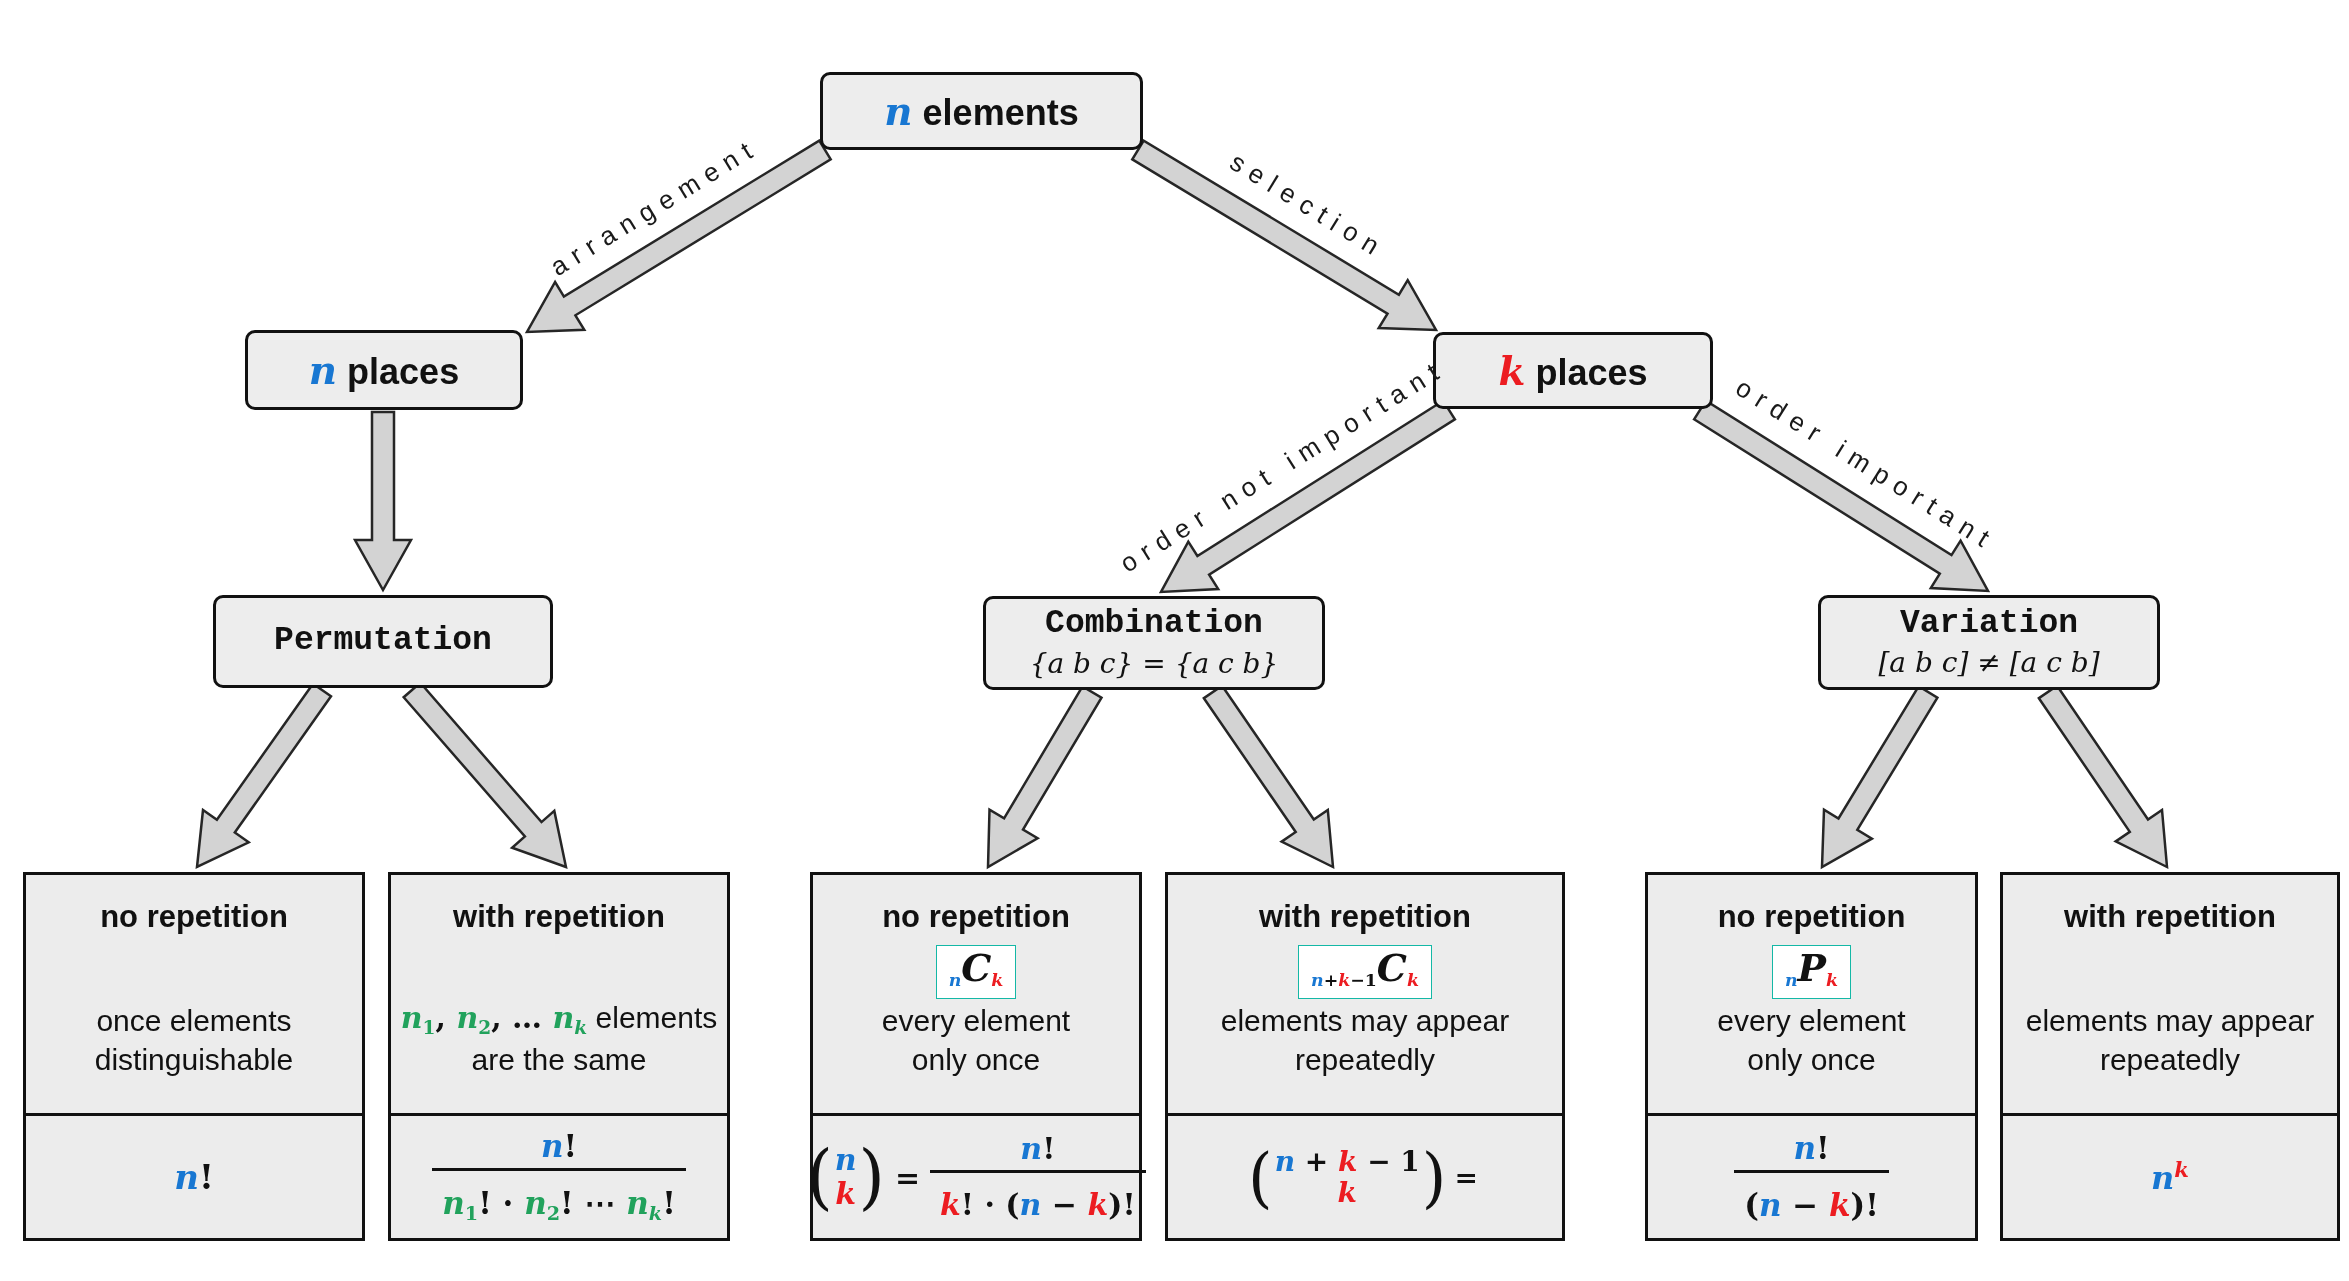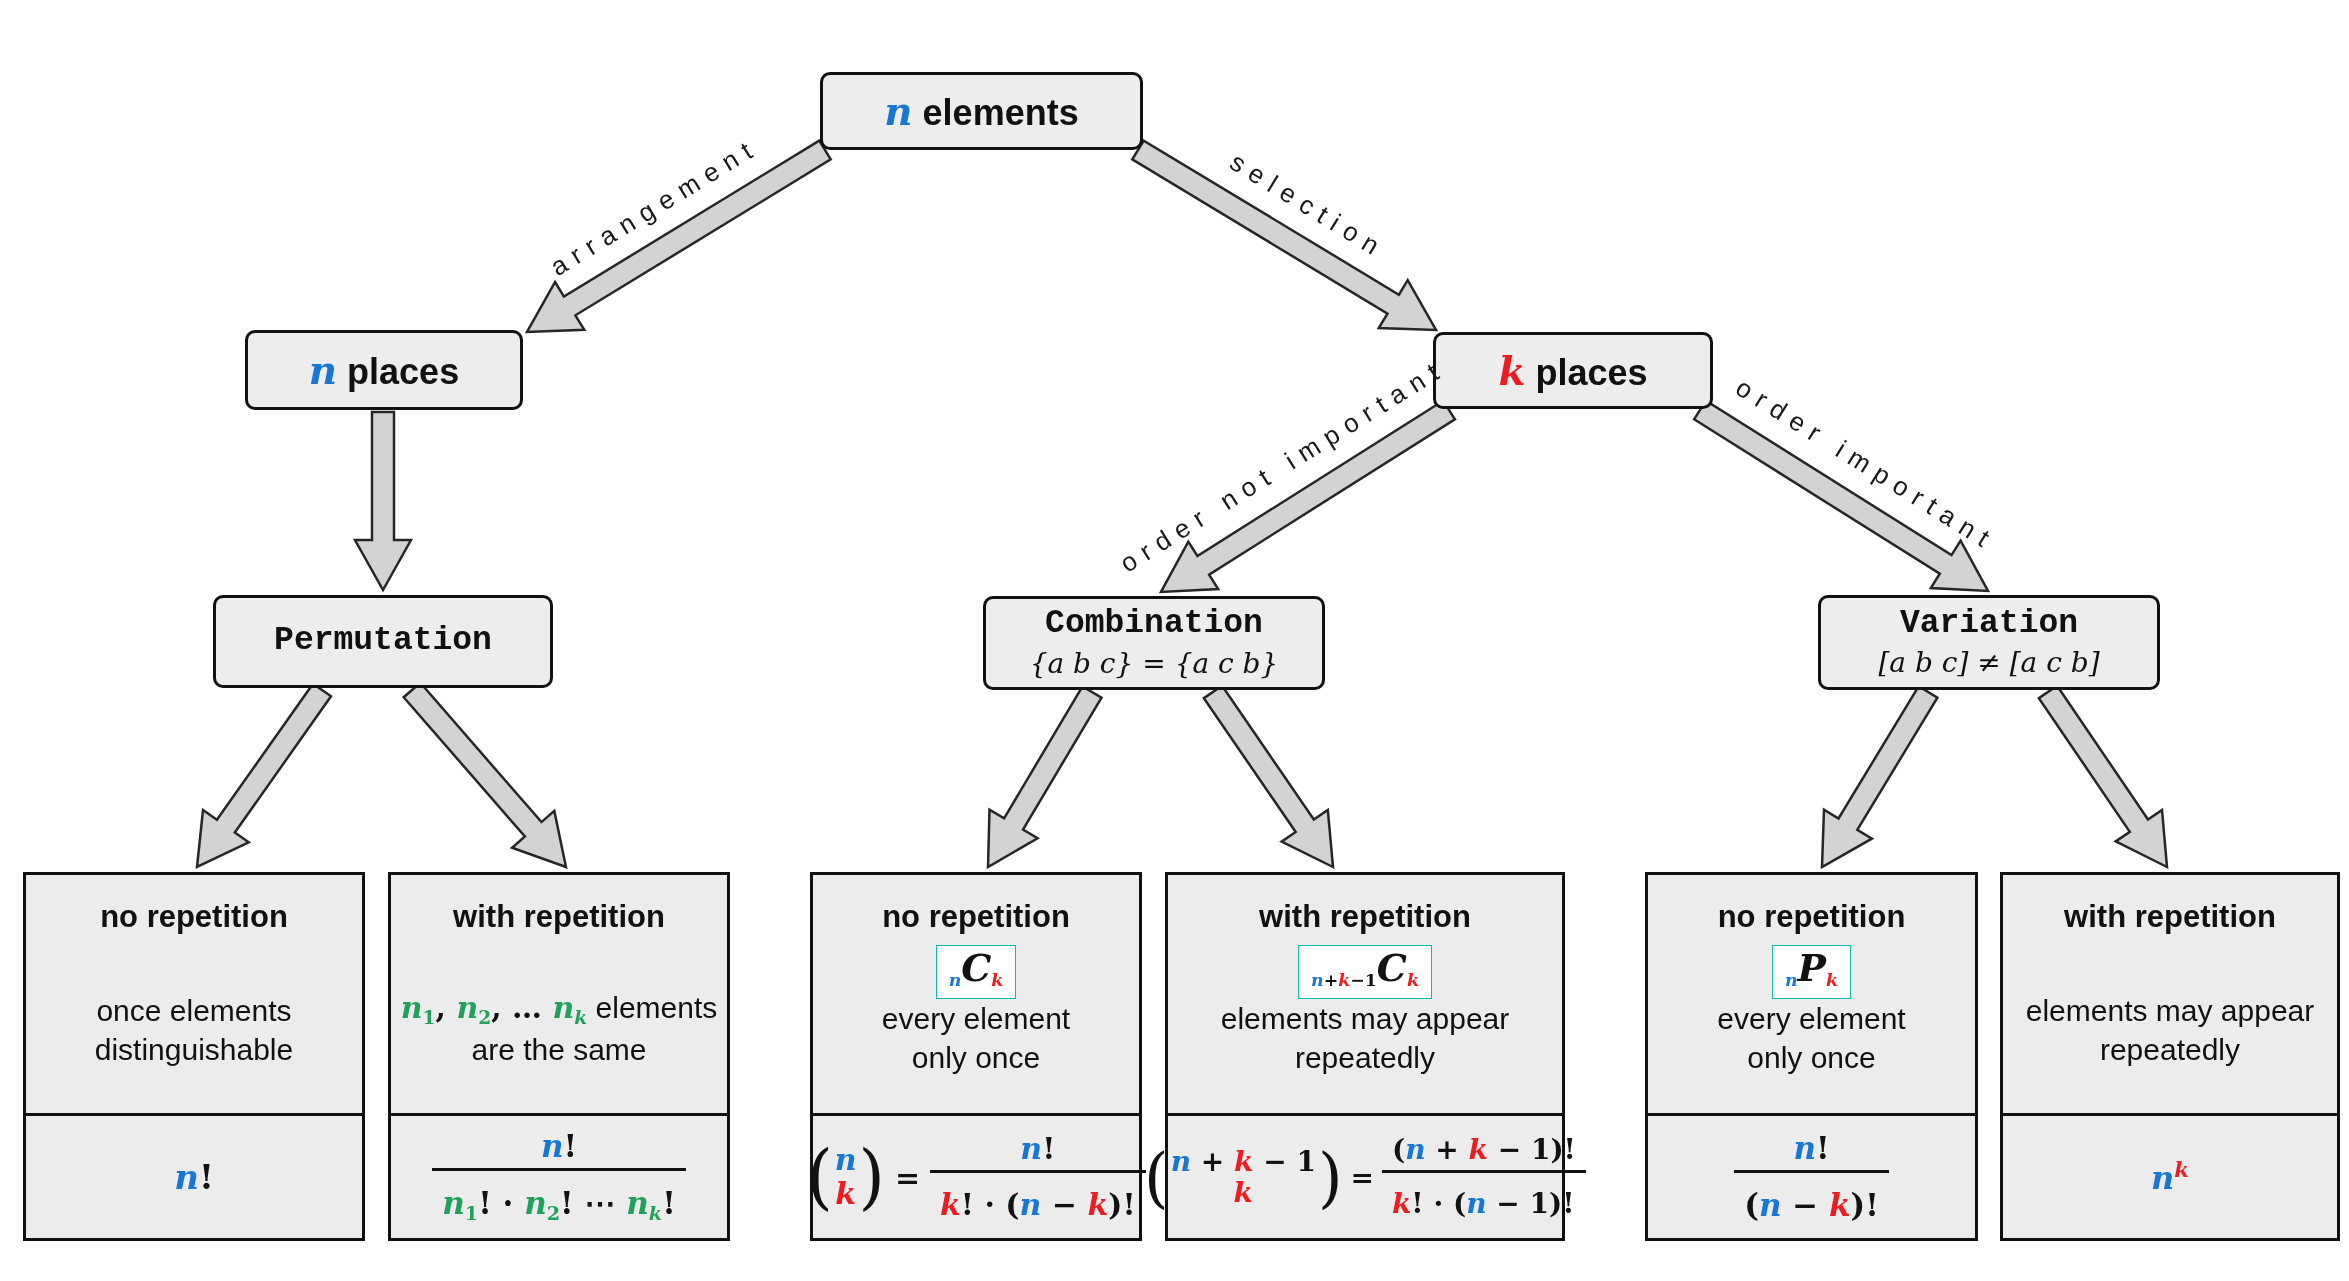--- a/index.html
+++ b/index.html
@@ -15,21 +15,21 @@
   .node-title{font-family:Liberation Mono, monospace;font-weight:bold;font-size:33px;line-height:1.1;}
   .node-subtitle{font-family:"DejaVu Serif",serif;font-style:italic;font-size:28px;margin-top:4px;}
 
   
   .edge-label{position:absolute;z-index:2;font-size:26px;letter-spacing:0.32em;color:#1a1a1a;
               white-space:nowrap;}
 
   
   .leaf{position:absolute;top:872px;height:369px;box-sizing:border-box;border:3px solid #111;
         background:#ECECEC;display:flex;flex-direction:column;z-index:1;}
-  .leaf .info{flex:1;display:flex;flex-direction:column;align-items:center;padding:24px 10px 44px;min-height:0;}
+  .leaf .info{flex:1;display:flex;flex-direction:column;align-items:center;padding:24px 10px 34px;min-height:0;}
   .leaf .spacer{flex:1;}
   .leaf-title{font-weight:bold;font-size:31px;}
   .desc{text-align:center;font-size:30px;line-height:1.3;color:#111;}
   .desc-line{display:block;}
   .formula-row{height:122px;border-top:3px solid #111;display:flex;align-items:center;
                justify-content:center;gap:10px;flex:none;}
 
   
   .tokens{white-space:pre;}
   .tok{font-family:"DejaVu Serif",serif;font-style:italic;font-weight:bold;color:#111;}
@@ -185,24 +185,20 @@
     <div class="formula-row" style="font-size:28px;gap:4px;">
       <span class="binom">
         <span class="bparen">(</span>
         <span class="stack">
           <span class="tokens"><span class="tok blue">n</span><span class="tok ink up"> + </span><span class="tok red">k</span><span class="tok ink up"> − 1</span></span>
           <span class="tokens"><span class="tok red">k</span></span>
         </span>
         <span class="bparen">)</span>
       </span>
       <span class="eq">=</span>
-      <span class="frac">
-        <span class="num tokens"><span class="tok ink up">(</span><span class="tok blue">n</span><span class="tok ink up"> + </span><span class="tok red">k</span><span class="tok ink up"> − 1</span><span class="tok ink up">)!</span></span>
-        <span class="den tokens"><span class="tok red">k</span><span class="tok ink up">! · (</span><span class="tok blue">n</span><span class="tok ink up"> − 1</span><span class="tok ink up">)!</span></span>
-      </span>
     </div>
   </div>
 
   <div class="leaf" style="left:1645px;width:333px;">
     <div class="info">
       <div class="leaf-title">no repetition</div>
       <div class="badge">
         <span class="tokens"><span class="tok blue sub">n</span><span class="tok ink big">P</span><span class="tok red sub">k</span></span>
       </div>
       <div class="spacer"></div>

